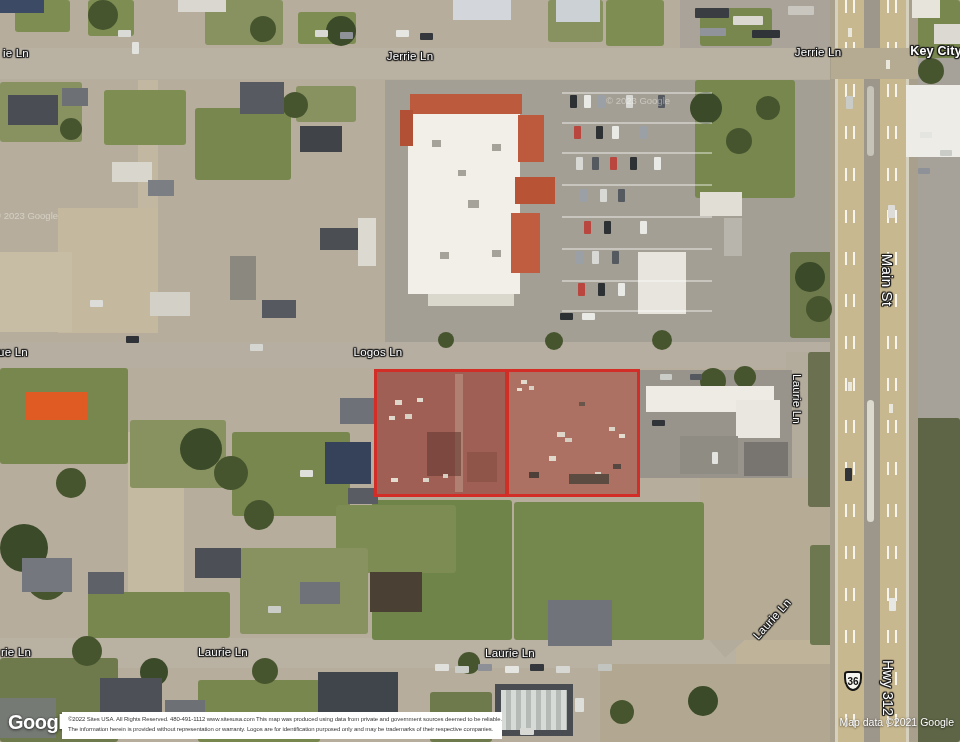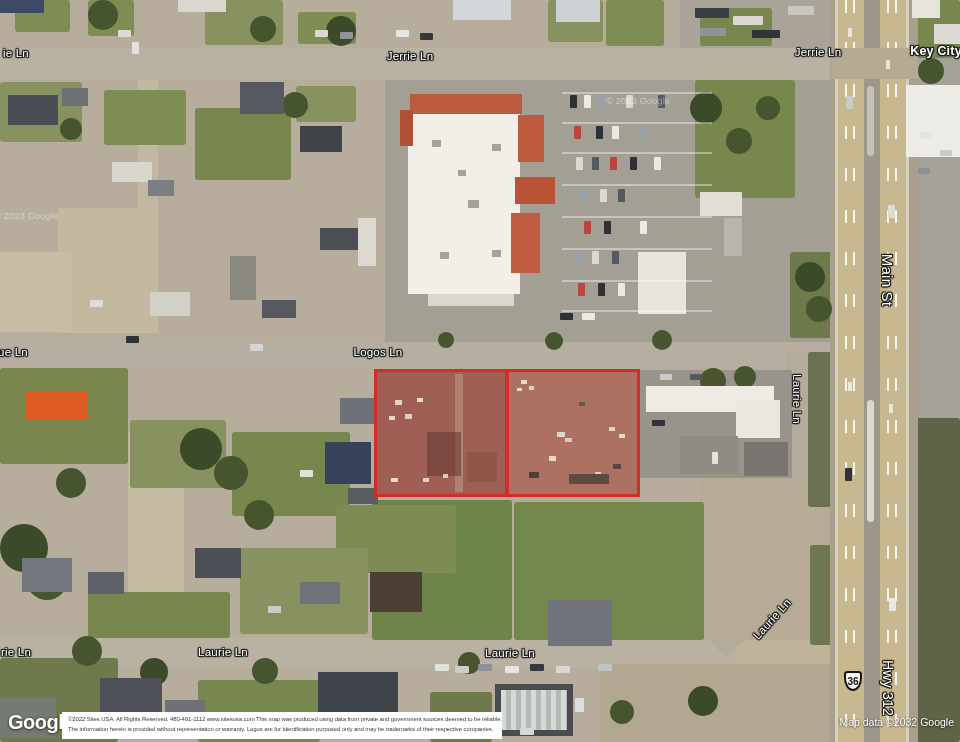--- a/index.html
+++ b/index.html
@@ -342,14 +342,14 @@
   </div>
 
   <div class="wm" id="wm1">© 2023 Google</div>
   <div class="wm" id="wm2">© 2023 Google</div>
 
   <div id="google-logo">Google</div>
   <div id="attribution">
     <div>©2022 Sites USA.  All Rights Reserved.  480-491-1112   www.sitesusa.com   This map was produced using data from private and government sources deemed to be reliable.</div>
     <div>The information herein is provided without representation or warranty.   Logos are for identification purposed only and may be trademarks of their respective companies.</div>
   </div>
-  <div id="map-data">Map data ©2032 Google</div>
+  <div id="map-data">Map data ©2021 Google</div>
 </div>
 
 </body></html>

